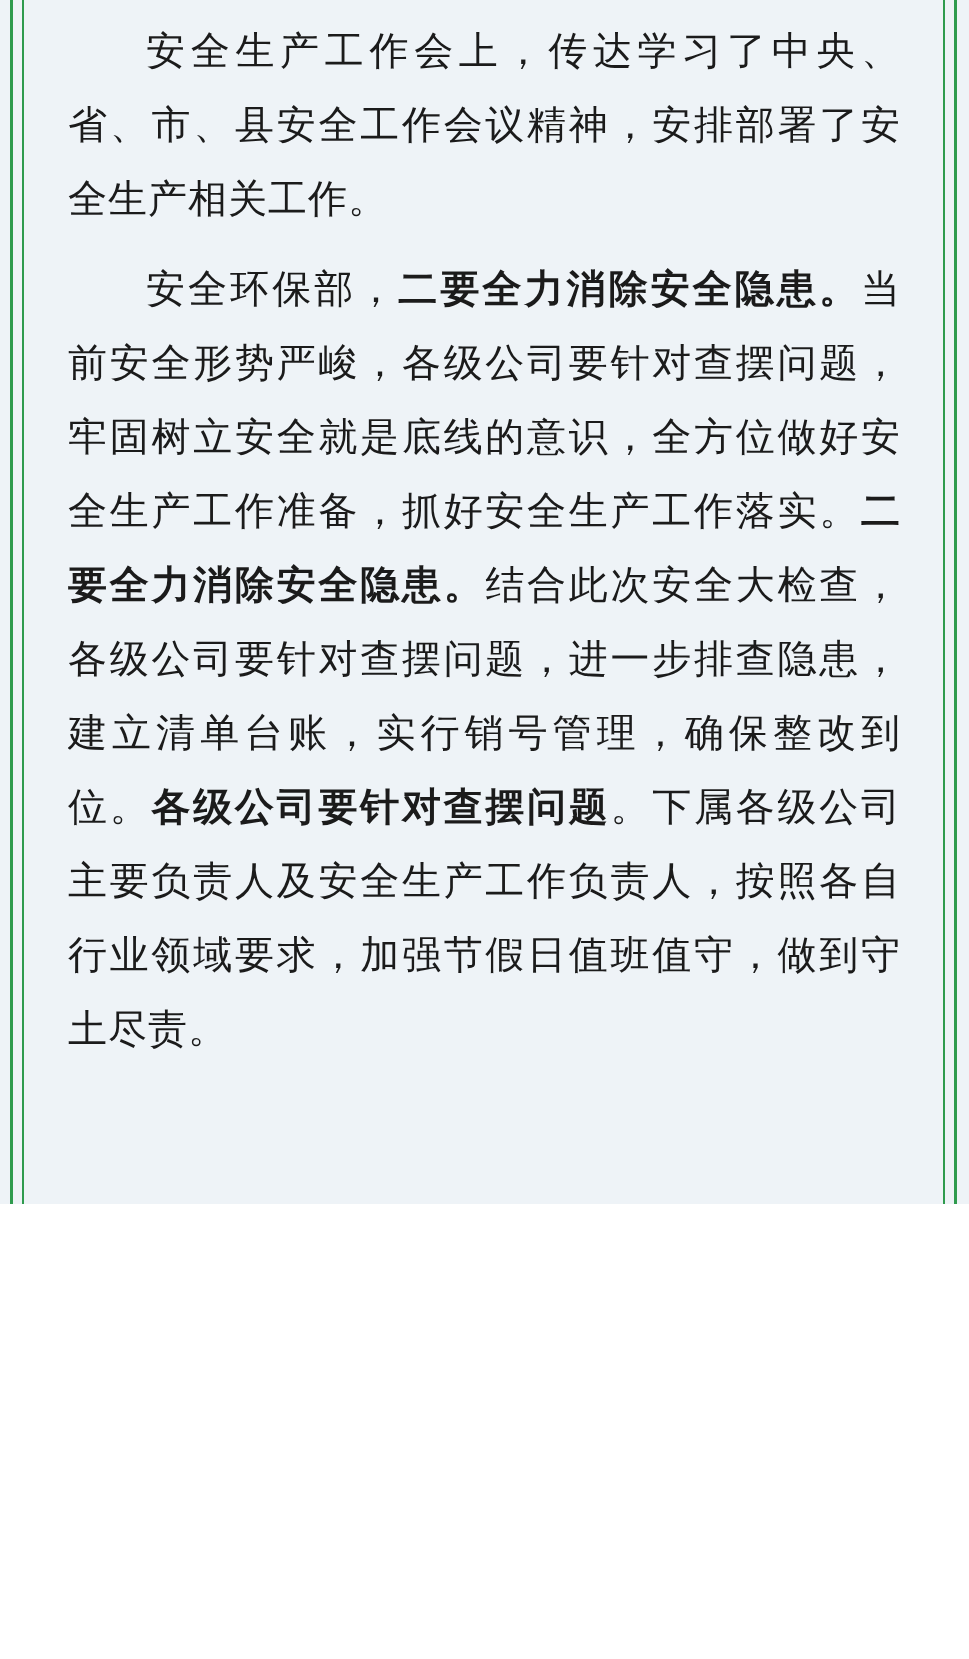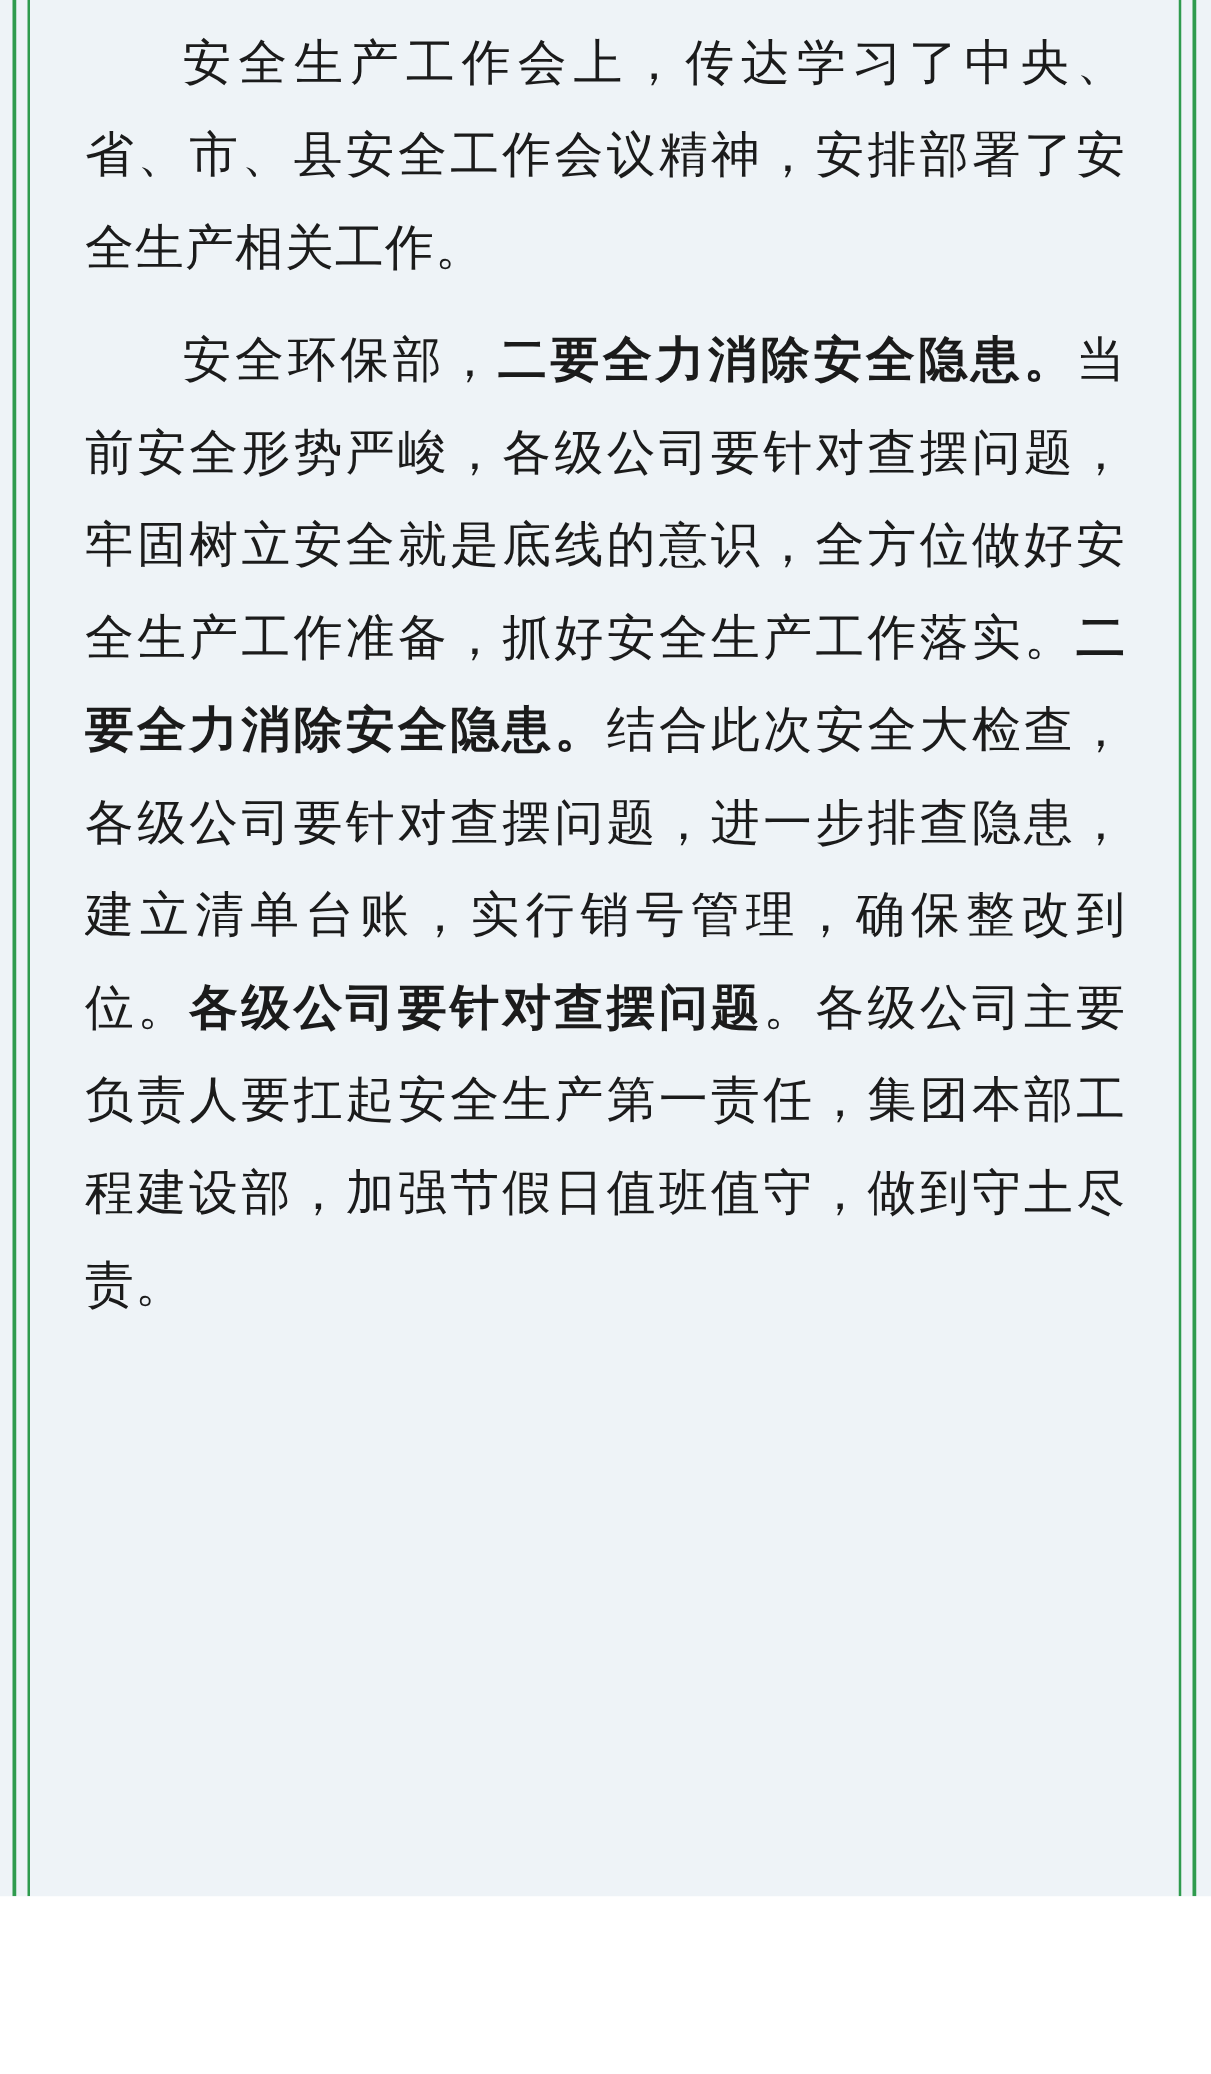--- a/index.html
+++ b/index.html
@@ -9,21 +9,21 @@
   body {
     width: 969px;
     height: 1659px;
     background: #ffffff;
     font-family: "Liberation Sans", sans-serif;
   }
   .page {
     position: relative;
     box-sizing: border-box;
     width: 969px;
-    height: 1517px;
+    height: 1204px;
     background: #eef3f7;
     padding: 4px;
     overflow: hidden;
     text-decoration: underline;
   }
   
   .rule {
     position: absolute;
     top: 0;
     bottom: 0;
@@ -67,15 +67,15 @@
 <body>
 
 <div class="page" style="background: rgb(238, 243, 247);">
   <div class="rule rule-left-outer" style="border-left-color: rgb(47, 155, 78);"></div>
   <div class="rule rule-left-inner" style="border-left-color: rgb(47, 155, 78);"></div>
   <div class="rule rule-right-inner" style="border-left-color: rgb(47, 155, 78);"></div>
   <div class="rule rule-right-outer" style="border-left-color: rgb(47, 155, 78);"></div>
 
   <div class="content" id="body-root">
       <p class="first"><span>安全生产工作会上，传达学习了中央、省、市、县安全工作会议精神，安排部署了安全生产相关工作。</span></p>
-      <p><span>安全环保部，</span><b>二要全力消除安全隐患。</b><span>当前安全形势严峻，各级公司要针对查摆问题，牢固树立安全就是底线的意识，全方位做好安全生产工作准备，抓好安全生产工作落实。</span><b>二要全力消除安全隐患。</b><span>结合此次安全大检查，各级公司要针对查摆问题，进一步排查隐患，建立清单台账，实行销号管理，确保整改到位。</span><b>各级公司要针对查摆问题</b><span>。各级公司主要负责人要扛起安全生产第一责任，集团本部工程建设部，加强节假日值班值守，做到守土尽责。</span></p>
+      <p><span>安全环保部，</span><b>二要全力消除安全隐患。</b><span>当前安全形势严峻，各级公司要针对查摆问题，牢固树立安全就是底线的意识，全方位做好安全生产工作准备，抓好安全生产工作落实。</span><b>二要全力消除安全隐患。</b><span>结合此次安全大检查，各级公司要针对查摆问题，进一步排查隐患，建立清单台账，实行销号管理，确保整改到位。</span><b>各级公司要针对查摆问题</b><span>。下属各级公司主要负责人及安全生产工作负责人，按照各自行业领域要求，加强节假日值班值守，做到守土尽责。</span></p>
     </div>
 </div>
 
 </body></html>

